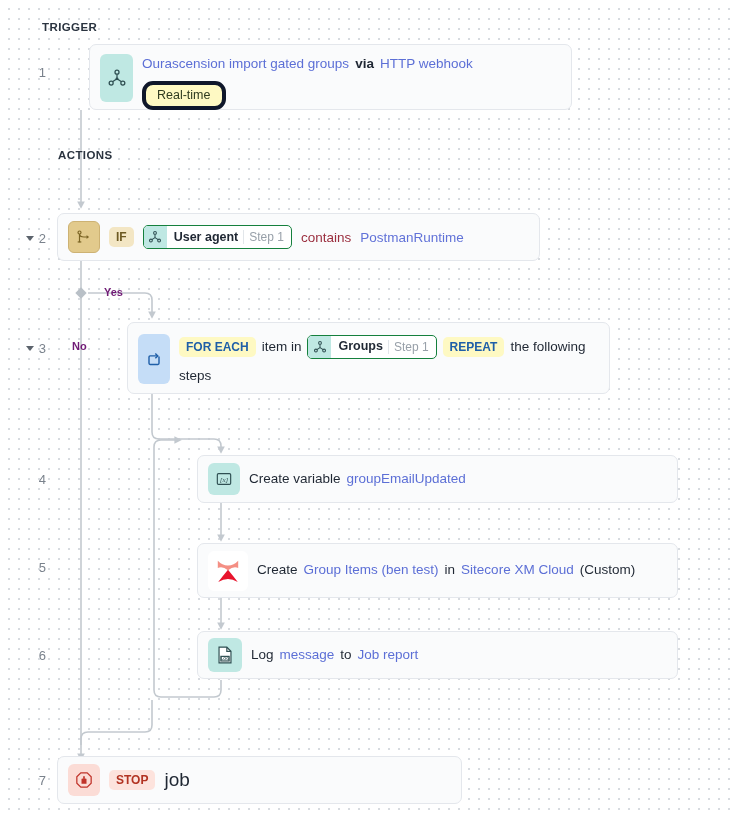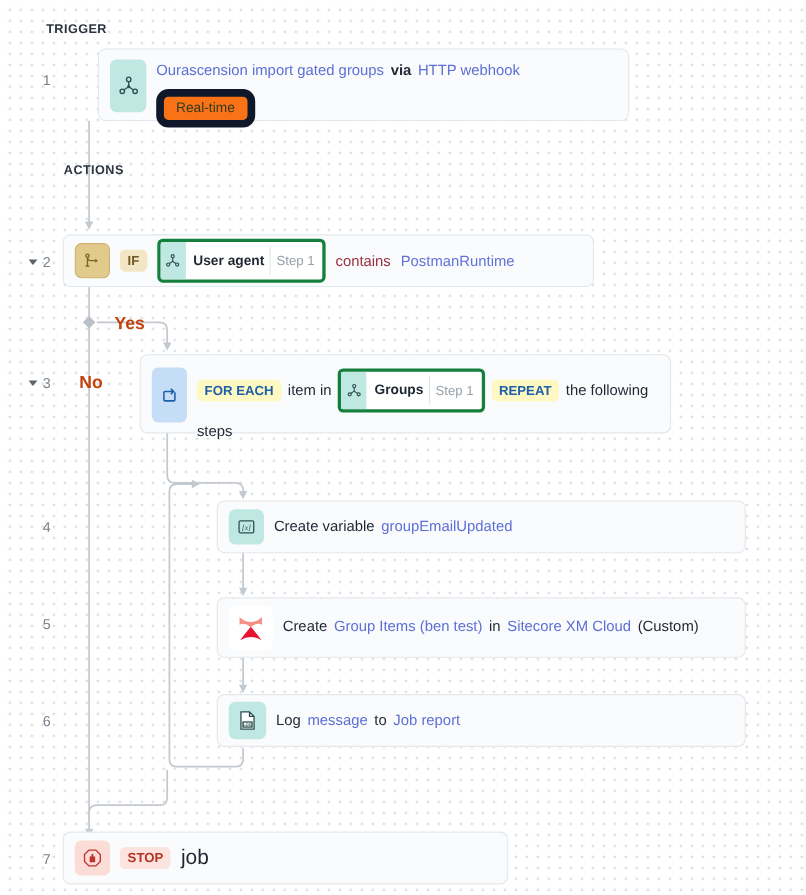--- a/index.html
+++ b/index.html
@@ -50,23 +50,23 @@
     border-left: 4.5px solid transparent;
     border-right: 4.5px solid transparent;
     border-top: 5.5px solid #5c636c;
     margin-right: 1px;
   }
 
   
   .branch-label {
     position: absolute;
     z-index: 4;
-    font-size: 16px;
+    font-size: 11px;
     font-weight: bold;
-    color: #c2410c;
+    color: #701a75;
   }
 
   
   .card {
     position: absolute;
     z-index: 3;
     background: #fafbfc;
     border: 1px solid #e4e7ec;
     border-radius: 7px;
     display: flex;
@@ -110,25 +110,25 @@
     line-height: 1;
     white-space: nowrap;
   }
   .kw.gold  { background: #f3e6c4; color: #6d5a23; }
   .kw.blue  { background: #fef9c3; color: #1f5fa8; }
   .kw.red   { background: #fde3dd; color: #b23322; }
 
   
   .token {
     display: inline-flex; align-items: stretch;
-    border: 3px solid #15803d;
+    border: 1px solid #15803d;
     border-radius: 5px;
     background: #ffffff;
     overflow: hidden;
-    height: 40px;
+    height: 24px;
   }
   .token .tok-ic {
     width: 23px;
     background: #bfe8e3;
     display: flex; align-items: center; justify-content: center;
     flex: 0 0 auto;
   }
   .token .tok-name {
     display: flex; align-items: center;
     padding: 0 5px 0 7px;
@@ -146,22 +146,22 @@
   
   .t-plain { color: #1f2733; }
   .t-bold  { color: #1f2733; font-weight: bold; }
   .t-link  { color: #5c6fd6; }
   .t-cond  { color: #9b2f3f; }
   .t-val   { color: #6172d8; }
 
   
   .pill {
     display: inline-flex; align-items: center;
-    background: #f97316;
-    border: 7px solid #0f172a;
+    background: #fef9c3;
+    border: 4px solid #0f172a;
     color: #2f3b1f;
     border-radius: 11px;
     font-size: 12.5px;
     padding: 3px 11px;
     line-height: 1.2;
     margin-top: 4px;
   }
 </style>
 </head>
 <body>

